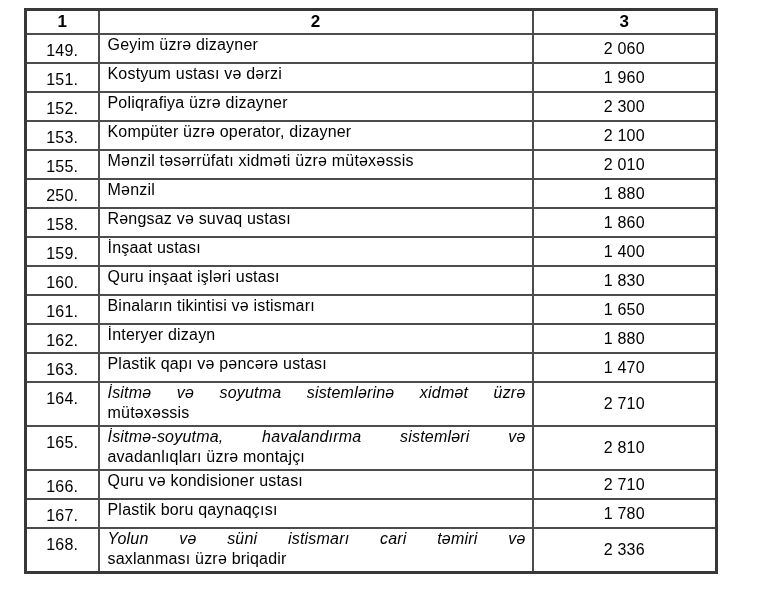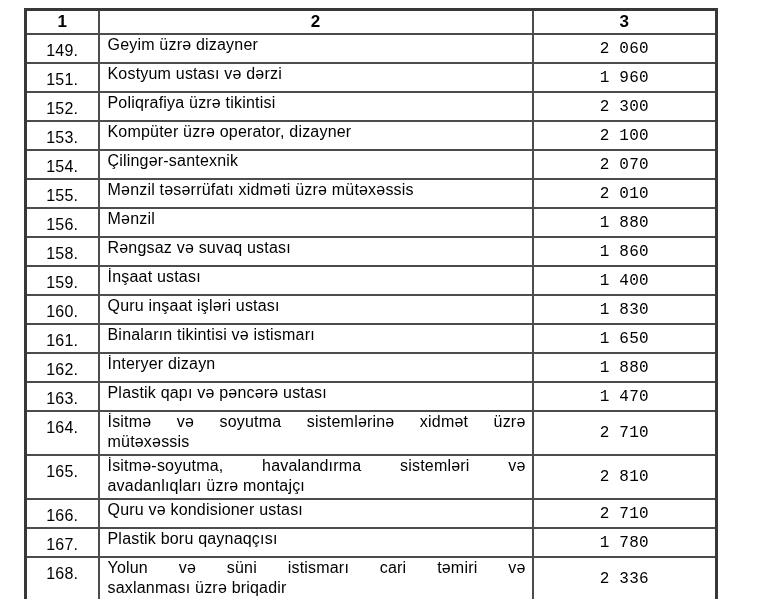--- a/index.html
+++ b/index.html
@@ -48,25 +48,25 @@
   td.col-name {
     text-align: left;
     vertical-align: top;
     padding: 0 6px 2px 8px;
     line-height: 20px;
   }
   td.col-val {
     text-align: center;
     vertical-align: middle;
     line-height: 20px;
-    font-family: Liberation Mono, monospace;
   }
   .jline {
     text-align: justify;
     text-align-last: justify;
+    font-style: italic;
   }
 </style>
 </head>
 <body>
 
 <div class="page">
   <table class="salary-table">
     <colgroup>
       <col class="c1">
       <col class="c2">
@@ -98,58 +98,49 @@
               <div>Kostyum ustası və dərzi</div>
             </div>
           </td>
     <td class="col-val"><span>1 960</span></td>
   </tr>
 
   <tr>
     <td class="col-num"><span>152.</span></td>
     <td class="col-name">
             <div>
-              <div>Poliqrafiya üzrə tikintisi</div>
+              <div>Poliqrafiya üzrə dizayner</div>
             </div>
           </td>
     <td class="col-val"><span>2 300</span></td>
   </tr>
 
   <tr>
     <td class="col-num"><span>153.</span></td>
     <td class="col-name">
             <div>
               <div>Kompüter üzrə operator, dizayner</div>
             </div>
           </td>
     <td class="col-val"><span>2 100</span></td>
   </tr>
 
-  <tr>
-    <td class="col-num"><span>154.</span></td>
-    <td class="col-name">
-            <div>
-              <div>Çilingər-santexnik</div>
-            </div>
-          </td>
-    <td class="col-val"><span>2 070</span></td>
-  </tr>
 
   <tr>
     <td class="col-num"><span>155.</span></td>
     <td class="col-name">
             <div>
               <div>Mənzil təsərrüfatı xidməti üzrə mütəxəssis</div>
             </div>
           </td>
     <td class="col-val"><span>2 010</span></td>
   </tr>
 
   <tr>
-    <td class="col-num"><span>156.</span></td>
+    <td class="col-num"><span>250.</span></td>
     <td class="col-name">
             <div>
               <div>Mənzil</div>
             </div>
           </td>
     <td class="col-val"><span>1 880</span></td>
   </tr>
 
 
   <tr>

